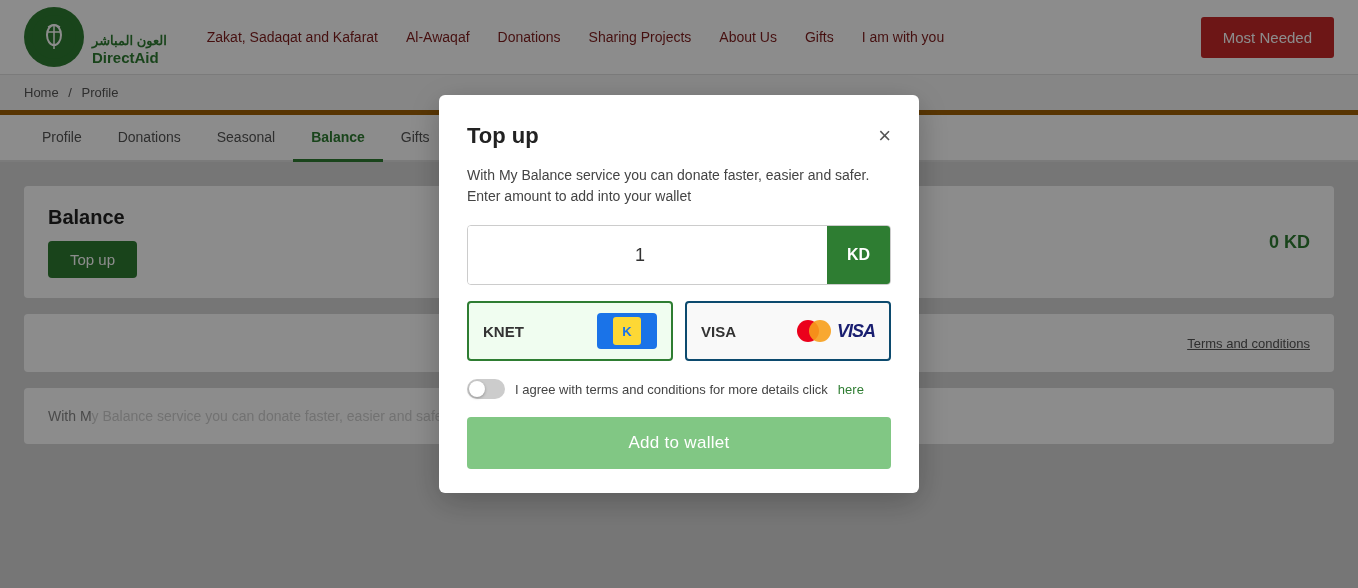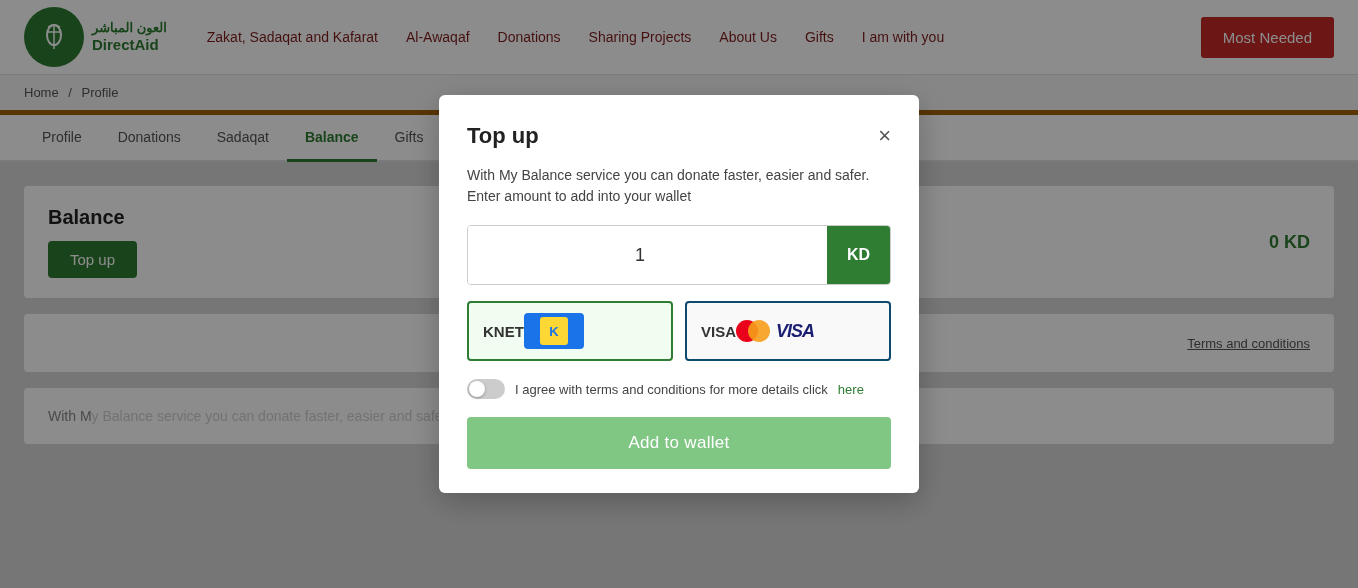--- a/index.html
+++ b/index.html
@@ -9,21 +9,21 @@
     .header {
       background: #fff;
       display: flex;
       align-items: center;
       padding: 0 24px;
       height: 75px;
       border-bottom: 1px solid #e0e0e0;
     }
     .logo-area {
       display: flex;
-      align-items: center;
+      align-items: flex-end;
       margin-right: 40px;
     }
     .logo-icon {
       width: 60px;
       height: 60px;
       border-radius: 50%;
       background: #2e7d32;
       display: flex;
       align-items: center;
       justify-content: center;
@@ -236,21 +236,21 @@
       gap: 12px;
       margin-bottom: 18px;
     }
     .payment-option {
       flex: 1;
       border: 2px solid #0c4a6e;
       border-radius: 4px;
       padding: 10px 14px;
       display: flex;
       align-items: center;
-      justify-content: flex-start;
+      justify-content: space-between;
       cursor: pointer;
       background: #f9f9f9;
     }
     .payment-option.selected {
       border-color: #2e7d32;
       background: #f0fdf0;
     }
     .payment-label {
       font-size: 15px;
       font-weight: bold;
@@ -403,21 +403,21 @@
 
 <div class="breadcrumb-bar">
   <a>Home</a>
   <span class="breadcrumb-sep">/</span>
   <span>Profile</span>
 </div>
 
 <div class="tabs-bar">
   <div class="tab-item">Profile</div>
   <div class="tab-item">Donations</div>
-  <div class="tab-item">Sadaqat</div>
+  <div class="tab-item">Seasonal</div>
   <div class="tab-item active">Balance</div>
   <div class="tab-item">Gifts</div>
   <div class="tab-item">Recurring</div>
   <div class="tab-item">Rewards</div>
 </div>
 
 <div class="page-content">
   <div class="balance-card">
     <div>
       <div class="balance-title">Balance</div>

